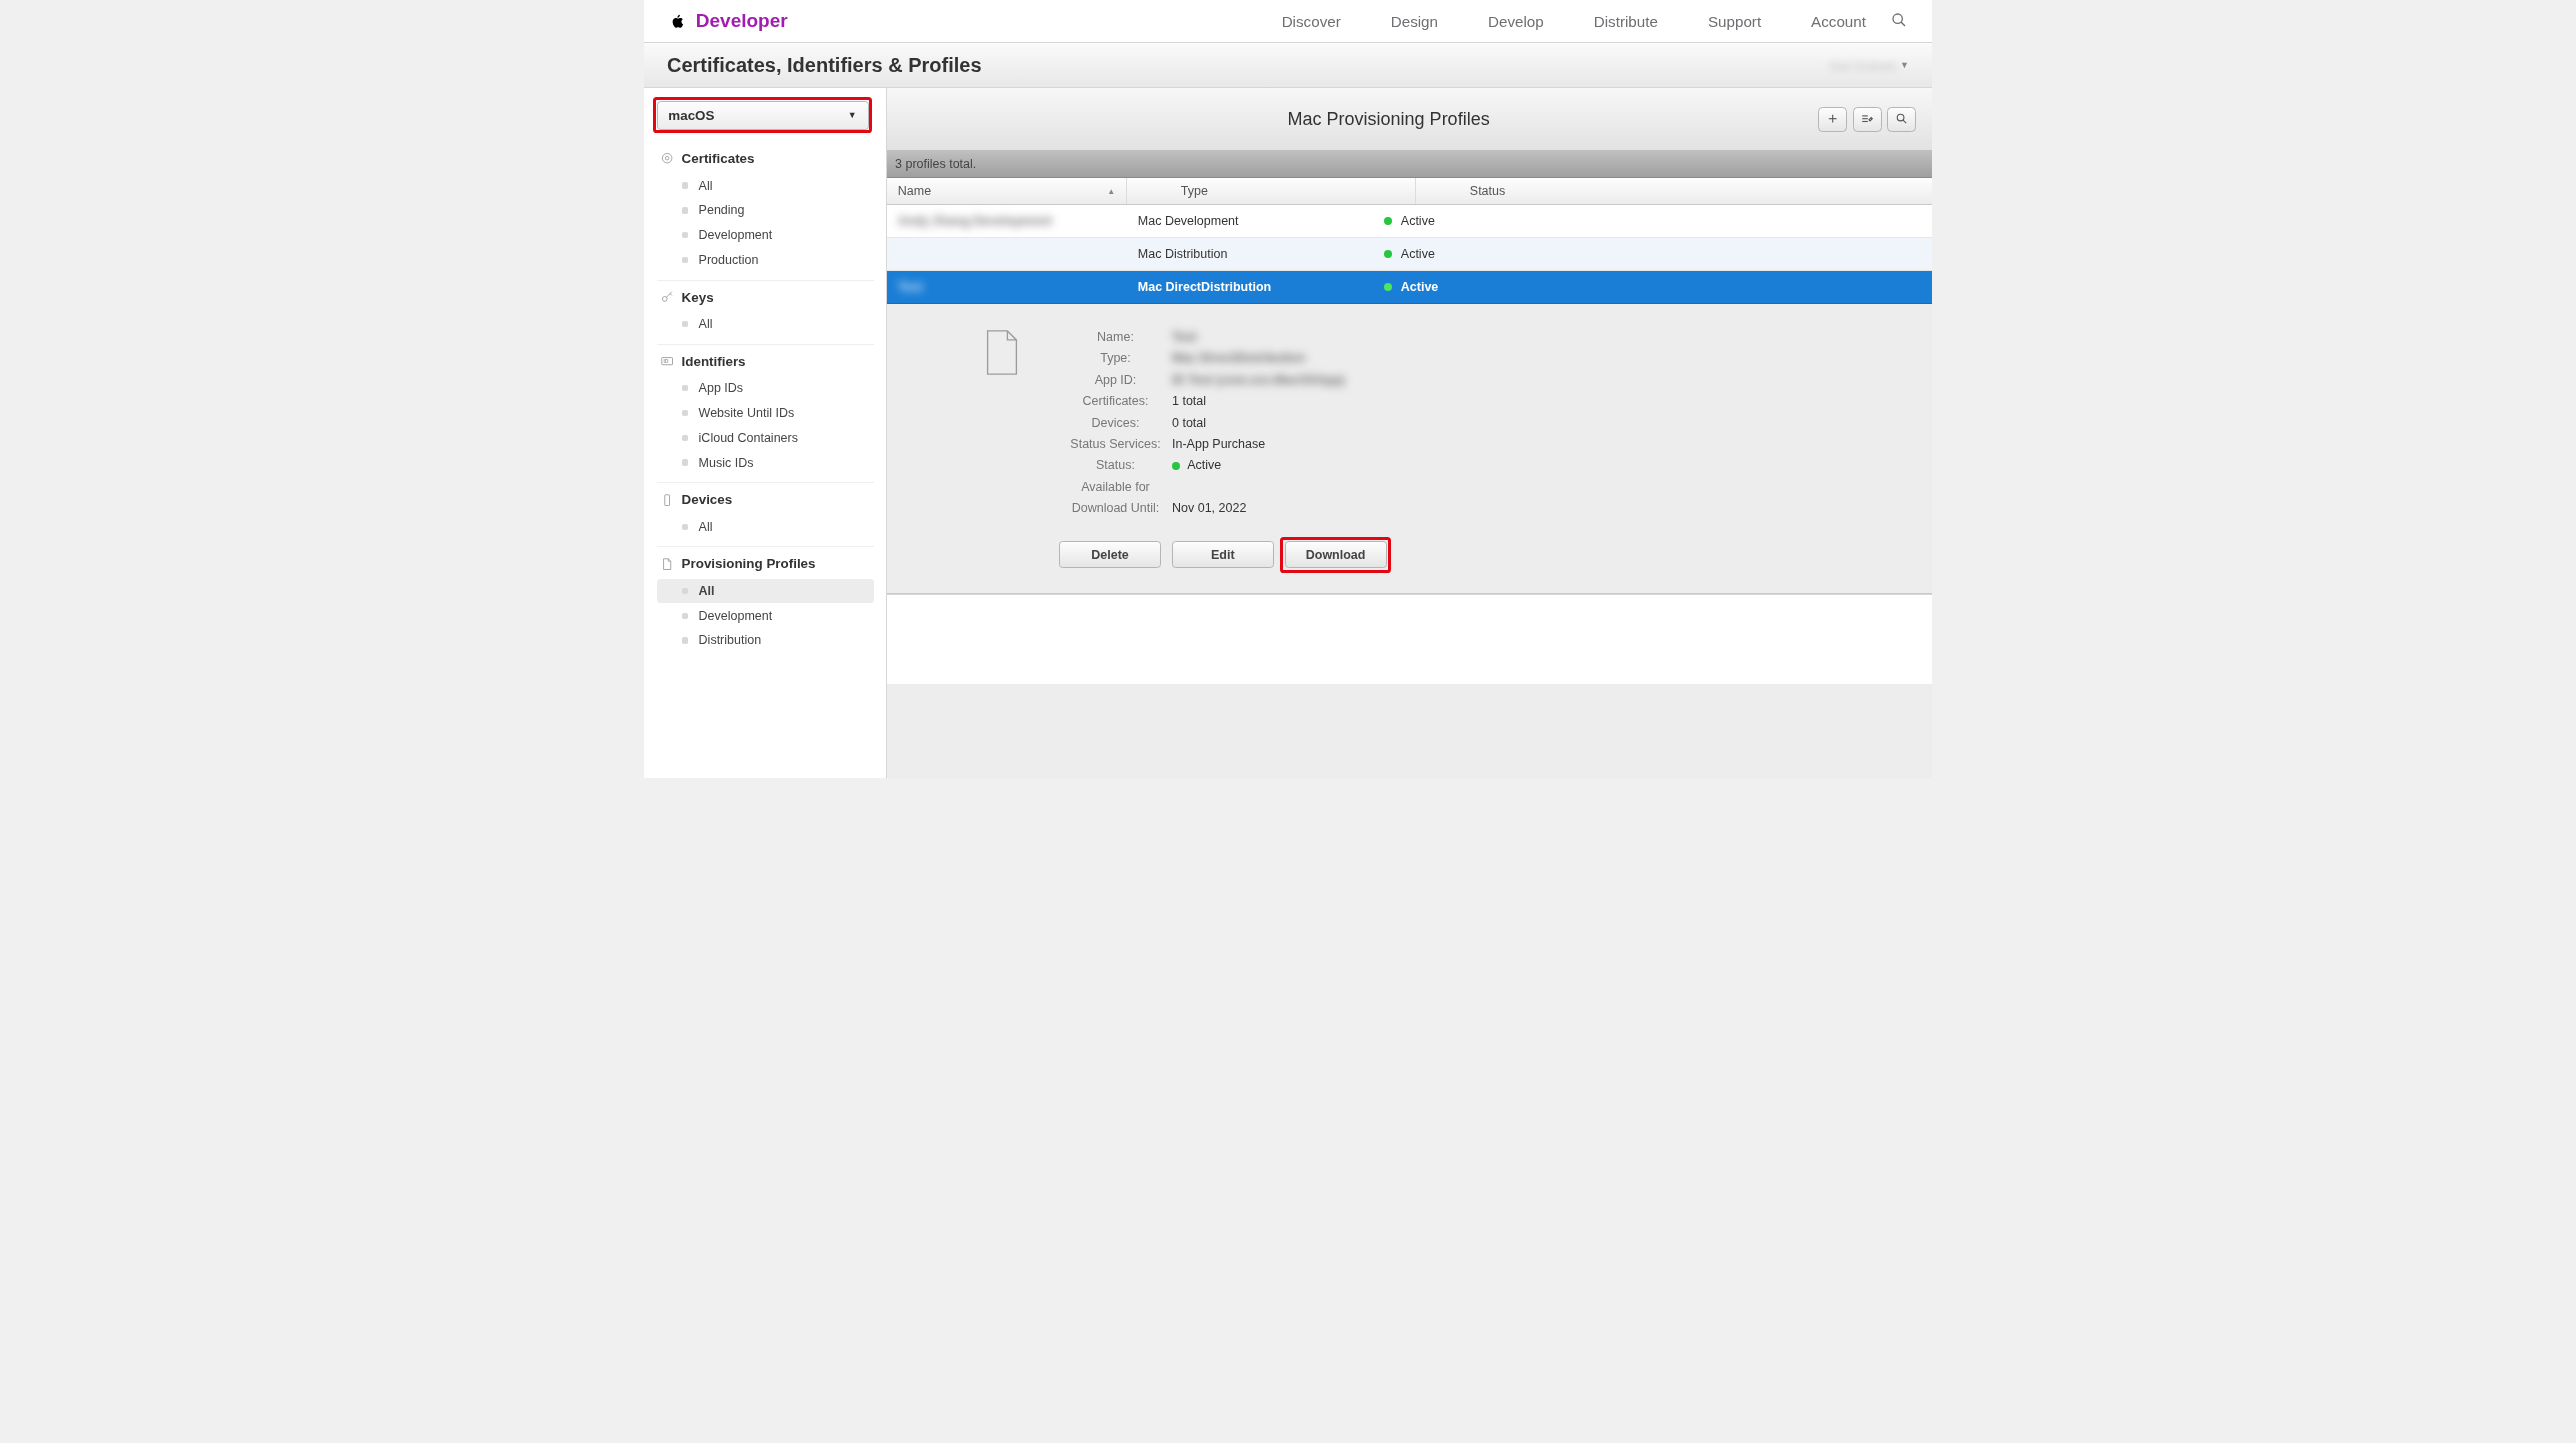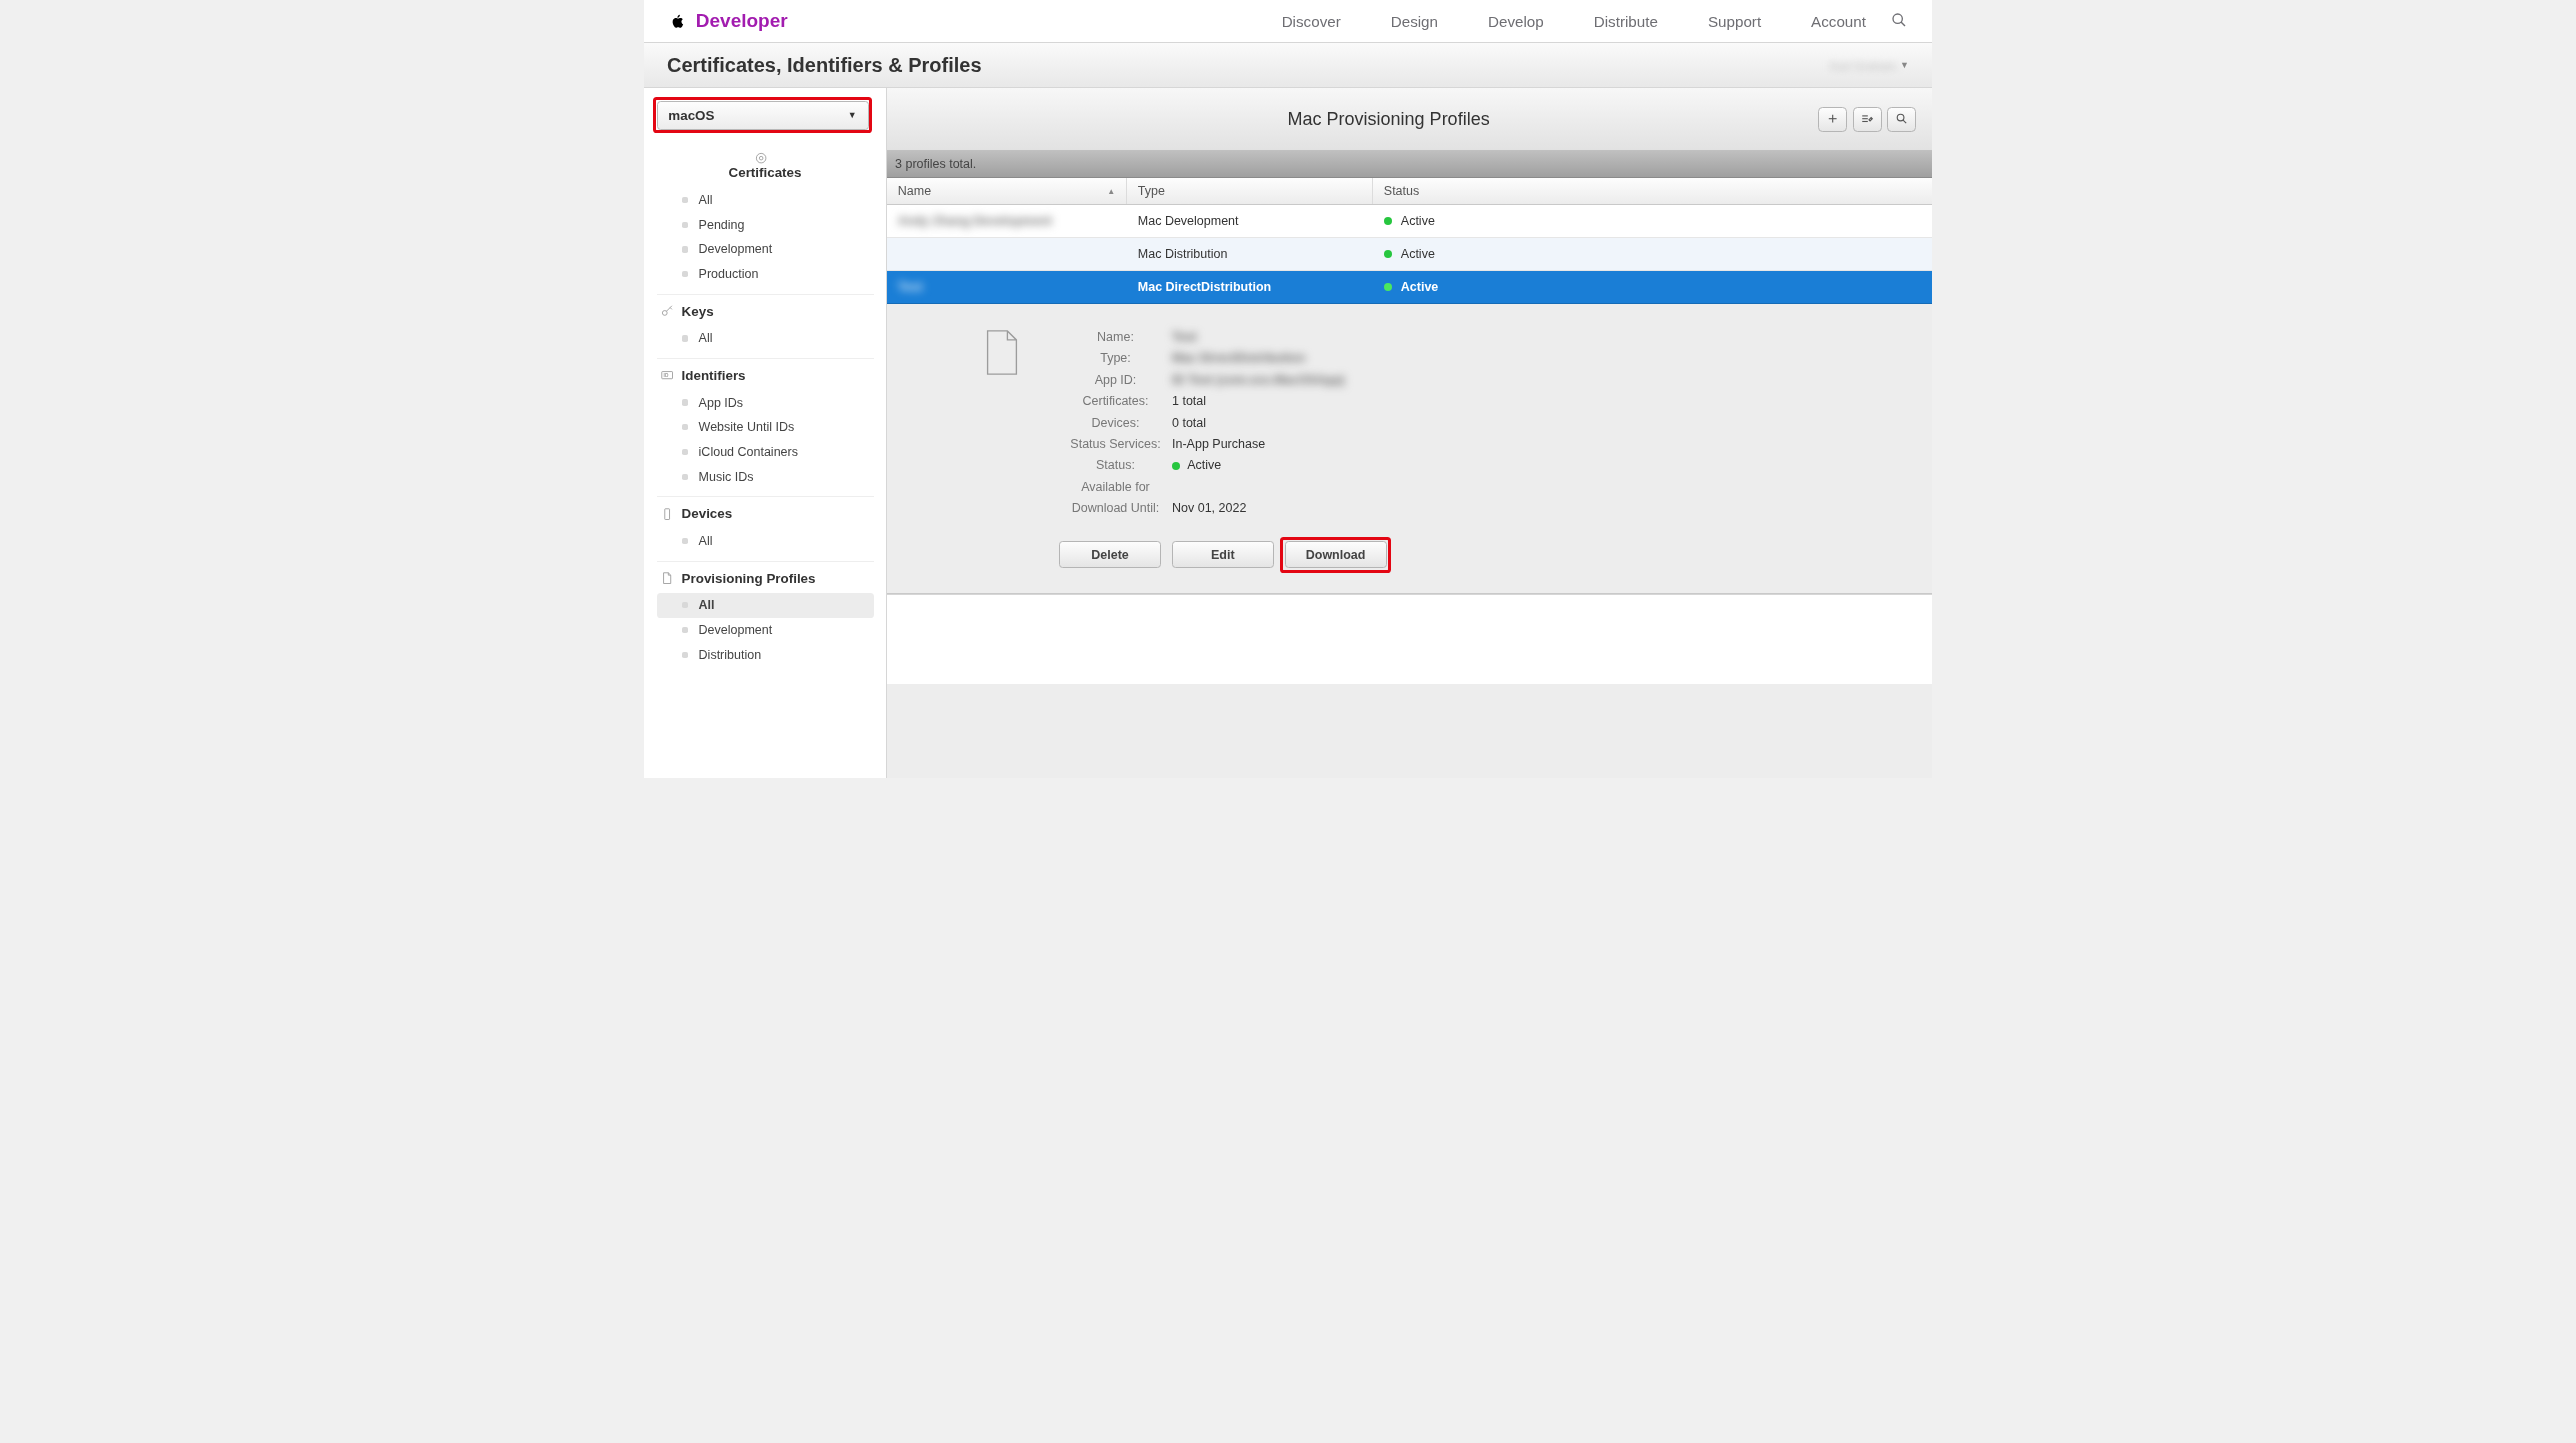--- a/index.html
+++ b/index.html
@@ -24,39 +24,39 @@
     
     .split { display: flex; }
     
     
     .sidebar { width: 243px; border-right: 0.9px solid #d6d6d6; padding: 12.5px 12.5px 27px 12.5px; }
     .platform-select { width: 212px; height: 29px; border: 0.9px solid #b8b8b8; background: linear-gradient(#fdfdfd,#ececec); border-radius: 3.6px; display: flex; align-items: center; padding: 0 10.8px; font-size: 13.4px; font-weight: 600; cursor: pointer; position: relative;}
     .ps-caret { margin-left: auto; font-size: 9px; }
     .highlight-red { position: absolute; border: 3.6px solid #e30613; border-radius: 3.6px; pointer-events: none; }
     .hl-platform { top: -4.5px; left: -4.5px; right: -4.5px; bottom: -4.5px; }
     .section-head { display: flex; align-items: center; padding: 9px 3.6px 7.2px 3.6px; border-top: 0.9px solid #eee; margin-top: 7.2px; font-size: 13.4px; font-weight: 600; color: #333; }
-    .section-head.first { border-top: none; margin-top: 12.5px; flex-direction: column; }
+    .section-head.first { border-top: none; margin-top: 12.5px; }
     .section-icon { width: 14.3px; height: 14.3px; margin-right: 7.2px; stroke: #9c9c9c; fill: none; stroke-width: 1.5;}
     .section-icon.id-box { fill:#fff; }
     .sub-item { display: flex; align-items: center; padding: 5.4px 0 5.4px 25px; font-size: 12.5px; color: #444; cursor: pointer; border-radius: 3.6px;}
     .sub-item .bullet { width: 6.3px; height: 6.3px; border-radius: 1.8px; background: #d8d8d8; margin-right: 10.8px; }
     .sub-item.active { background: #ececec; font-weight: 700; }
     
     
     .content { flex: 1; background: #ededed; min-height: 690px; }
     
     .content-toolbar { height: 63px; display: flex; align-items: center; background: linear-gradient(#f7f7f7,#e2e2e2); border-bottom: 0.9px solid #c0c0c0;}
     .ct-title { flex: 1; text-align: center; font-size: 18px; color: #333; }
     .ct-actions { display: flex; gap: 5.4px; padding-right: 16px;}
     .ct-btn { width: 29px; height: 25px; border: 0.9px solid #b5b5b5; border-radius: 4.5px; background: linear-gradient(#fdfdfd,#e6e6e6); display: flex; align-items: center; justify-content: center; cursor: pointer; }
     .ct-btn svg { width: 13.4px; height: 13.4px; stroke: #555; fill: none; stroke-width: 2; }
     
     .count-bar { height: 27px; background: linear-gradient(#bfbfbf,#9f9f9f); padding: 0 8px; display: flex; align-items: center; font-size: 12.5px; color: #444; border-bottom:0.9px solid #8a8a8a;}
     
-    .thead { height: 27px; display: flex; background: linear-gradient(#fdfdfd,#ececec); border-bottom: 0.9px solid #c9c9c9; font-size: 12.5px; color: #555;}
+    .thead { height: 27px; display: flex; background: linear-gradient(#fdfdfd,#ececec); border-bottom: 0.9px solid #c9c9c9; font-size: 12.5px; color: #555; gap: 43px;}
     .col { display: flex; align-items: center; padding: 0 10.8px; border-right: 0.9px solid #dcdcdc; }
     .col-name { width: 240px; }
     .col-type { width: 246px; }
     .col-status { flex: 1; border-right: none; }
     .sort-arrow { margin-left: auto; font-size: 8px; color: #888; }
     
     .trow { height: 33px; display: flex; font-size: 12.5px; border-bottom: 0.9px solid #e6e6e6; cursor: pointer; }
     .trow .col { border-right: none; }
     .trow .blur-name { filter: blur(4.5px); color: #777; font-weight: 700; }
     .trow.alt { background: #f0f5fb; }

